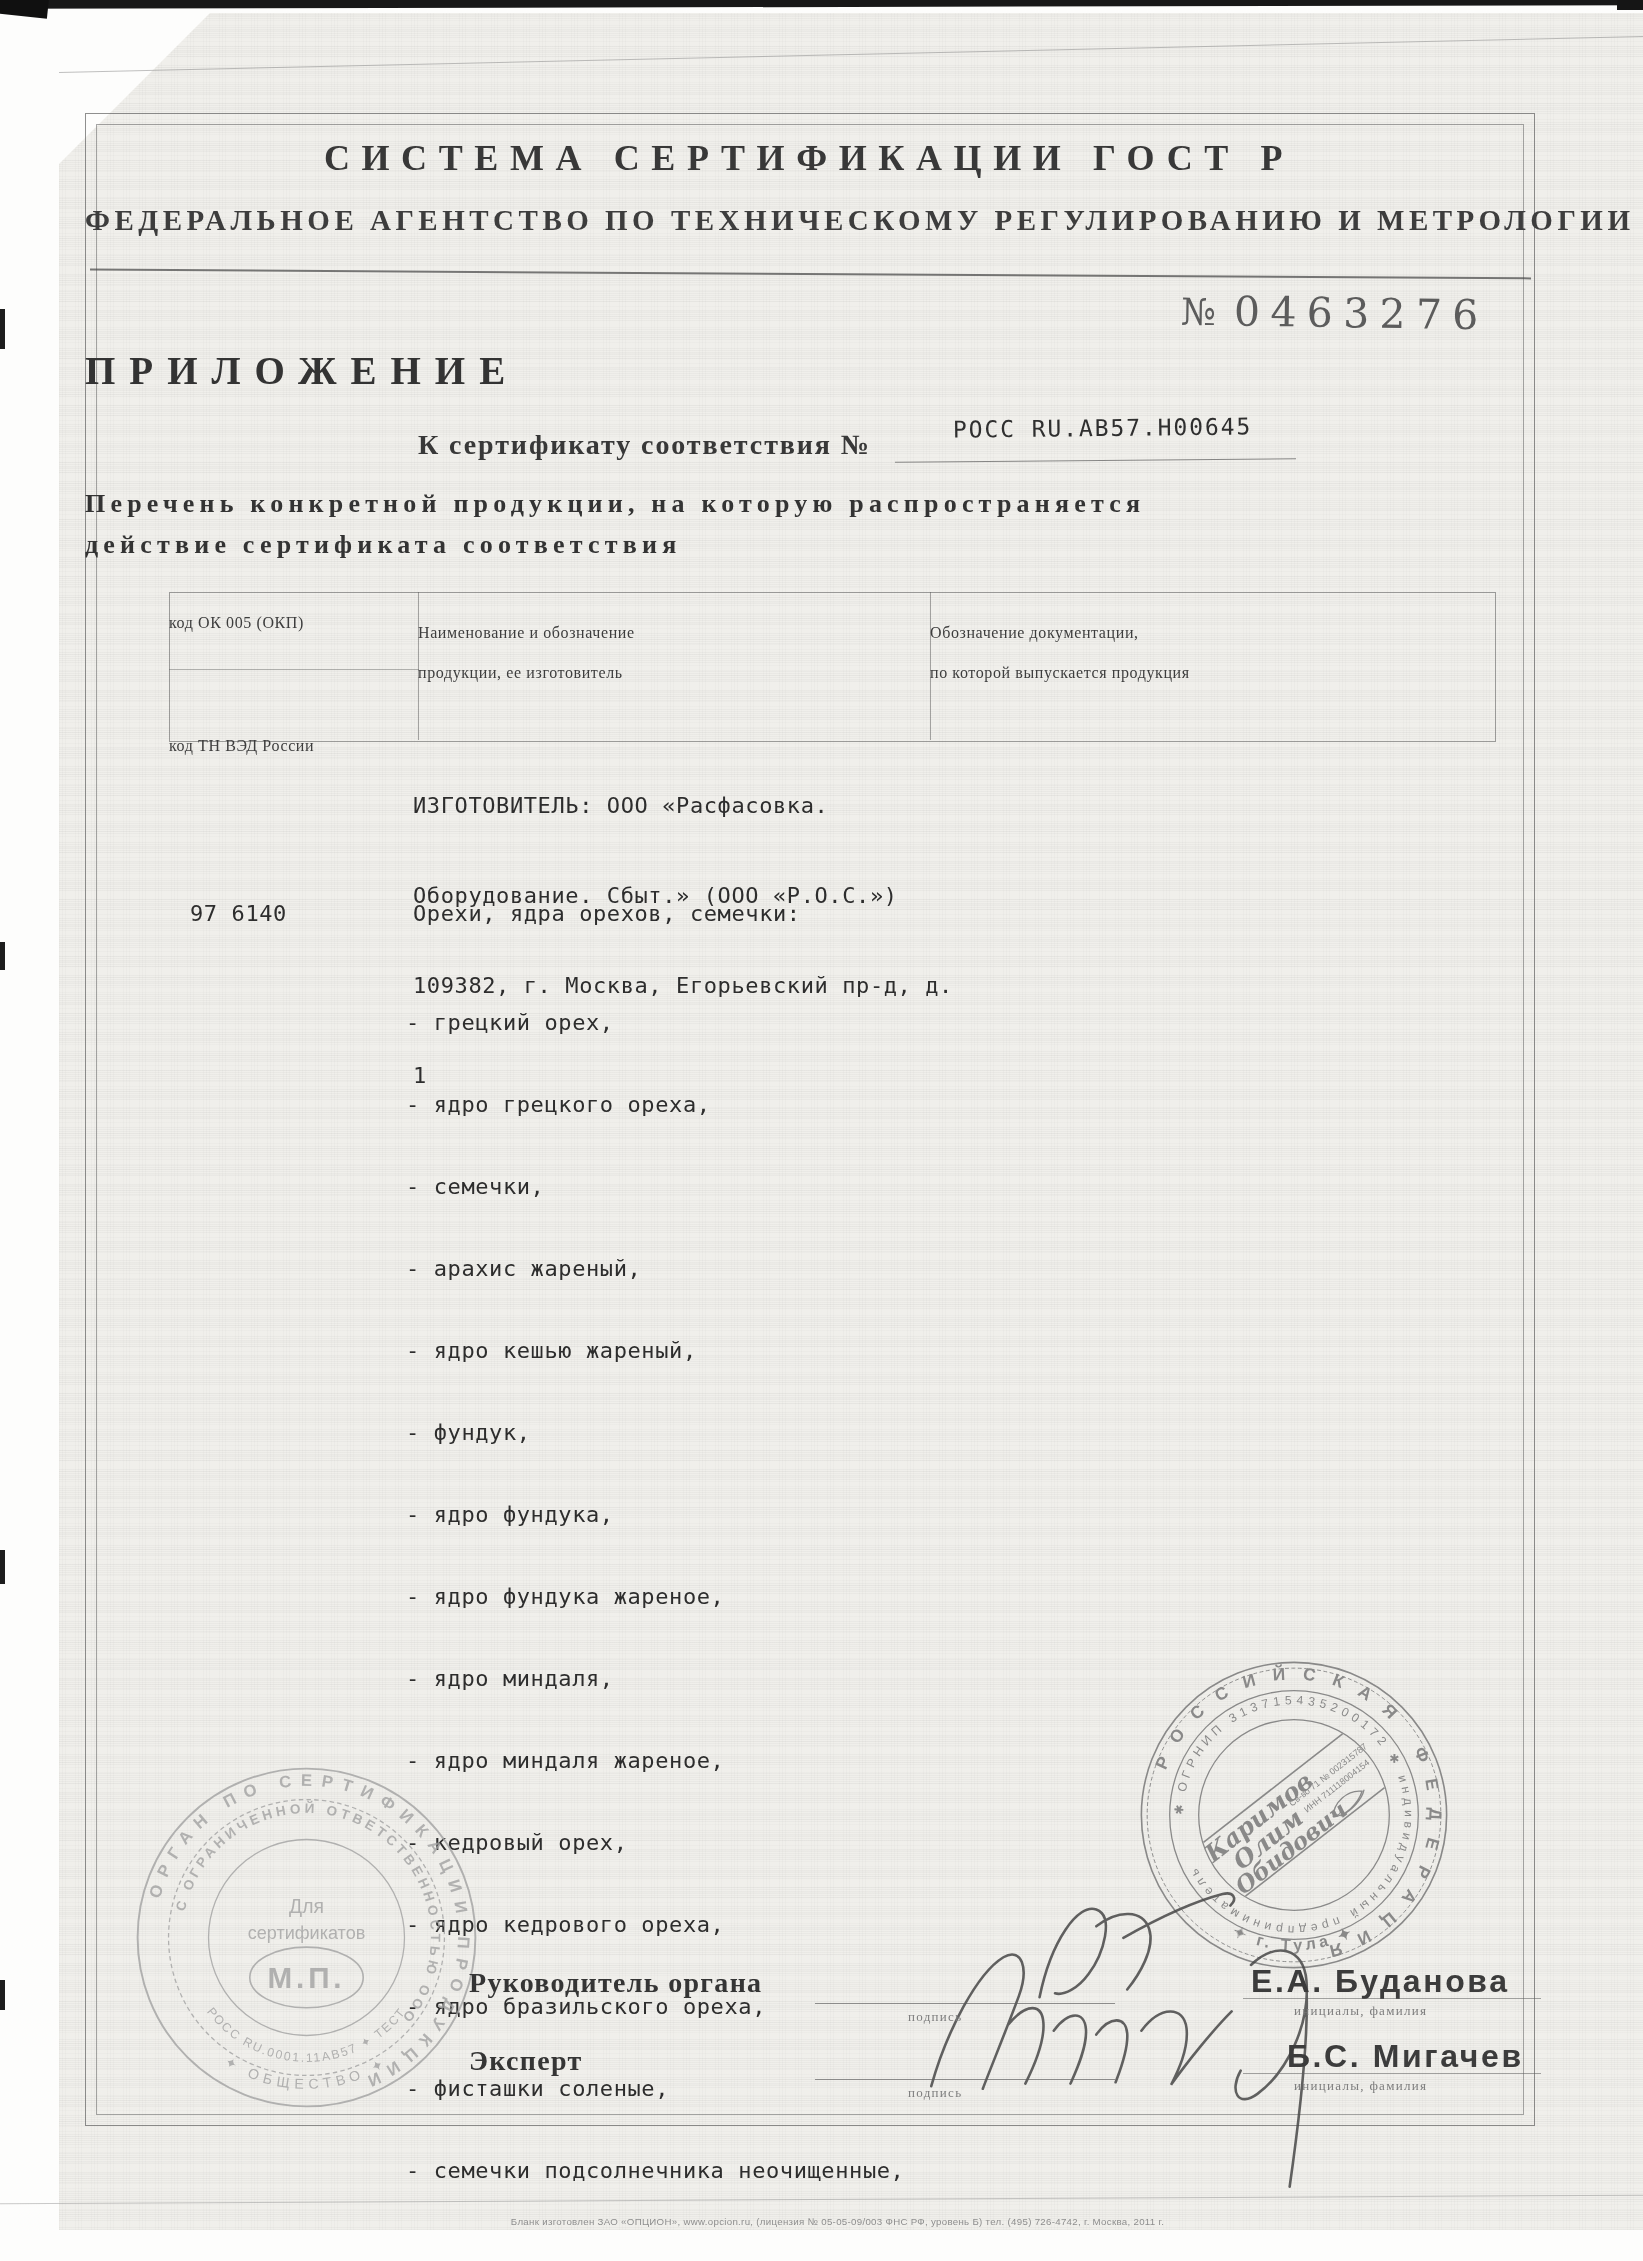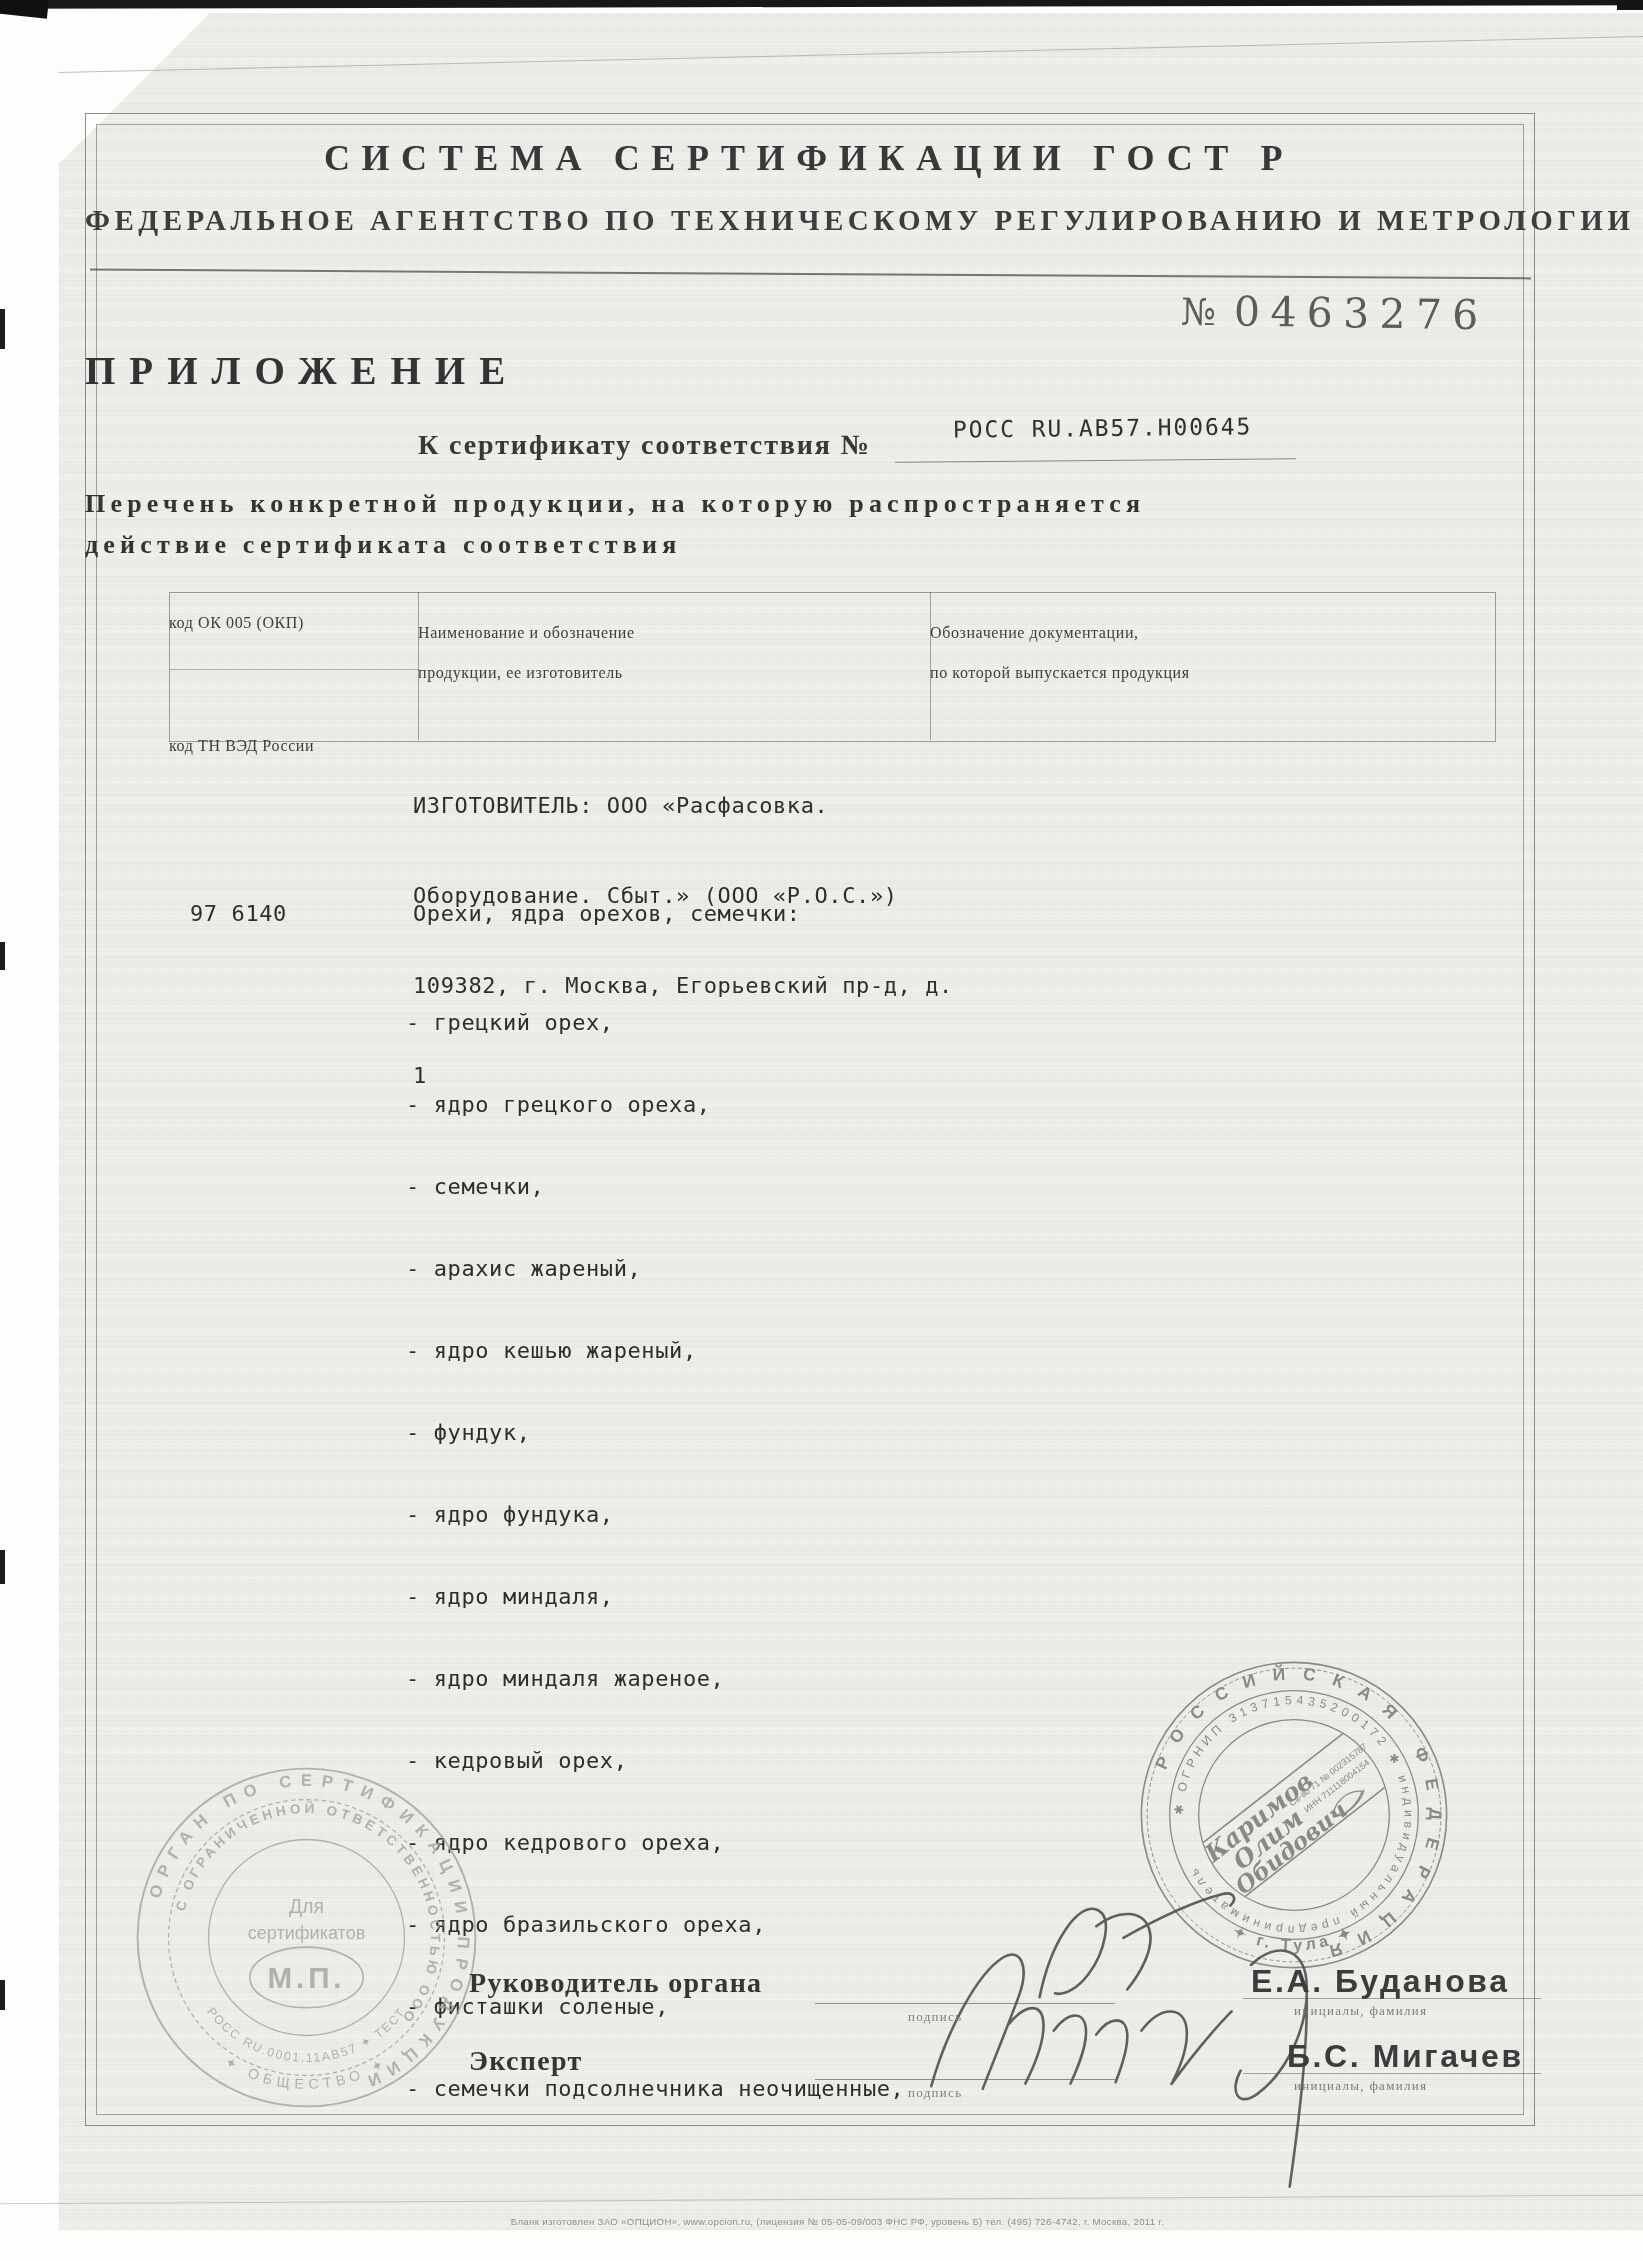--- a/index.html
+++ b/index.html
@@ -125,20 +125,21 @@
   <div class="category mono">Орехи, ядра орехов, семечки:</div>
 
   <div class="items mono">
     <div>- грецкий орех,</div>
     <div>- ядро грецкого ореха,</div>
     <div>- семечки,</div>
     <div>- арахис жареный,</div>
     <div>- ядро кешью жареный,</div>
     <div>- фундук,</div>
     <div>- ядро фундука,</div>
+    <div>- ядро фундука жареное,</div>
     <div>- ядро миндаля,</div>
     <div>- ядро миндаля жареное,</div>
     <div>- кедровый орех,</div>
     <div>- ядро кедрового ореха,</div>
     <div>- ядро бразильского ореха,</div>
     <div>- фисташки соленые,</div>
     <div>- семечки подсолнечника неочищенные,</div>
     
     
     

